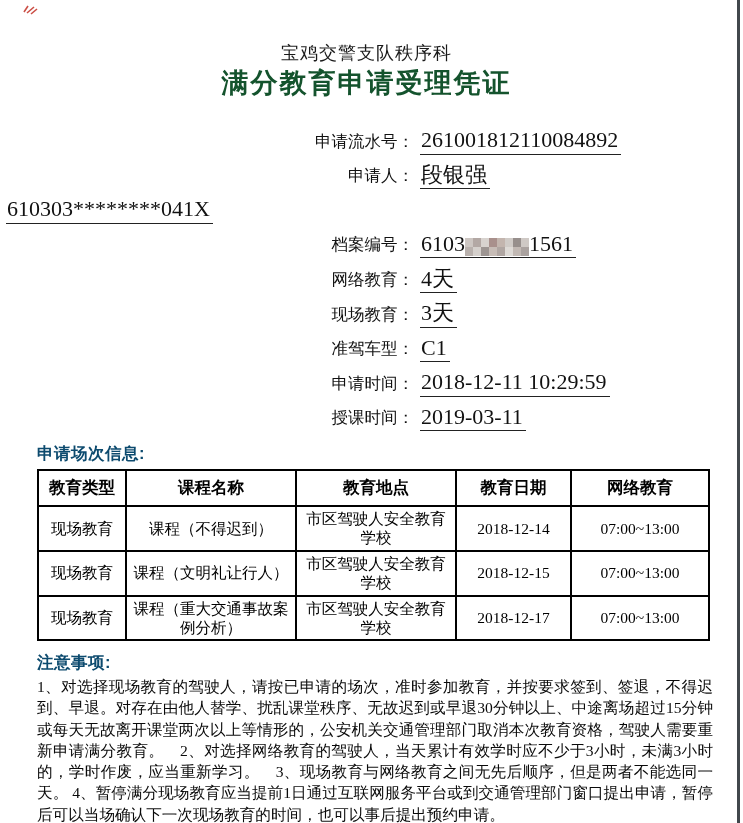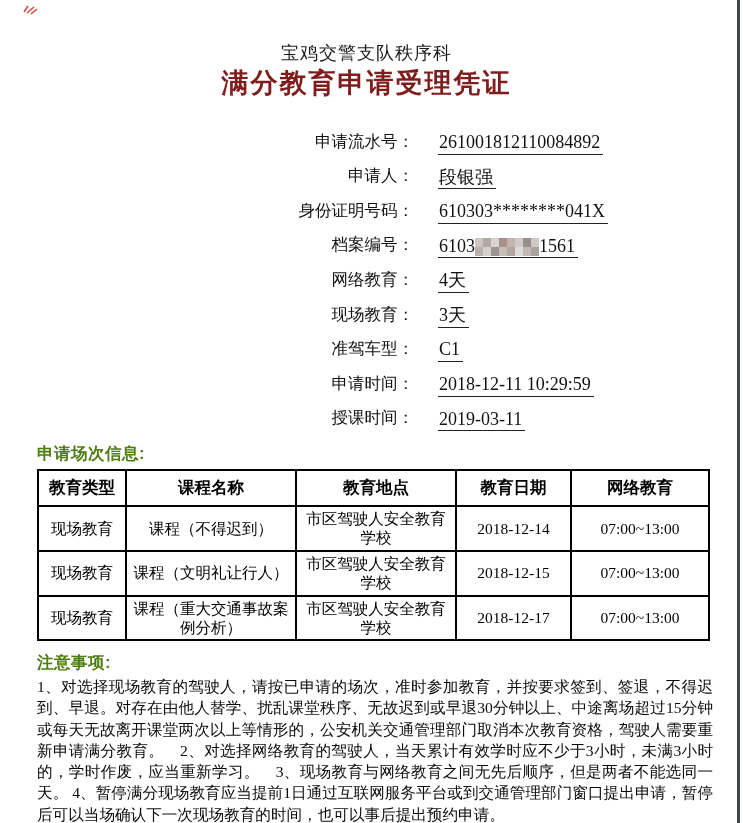--- a/index.html
+++ b/index.html
@@ -13,44 +13,44 @@
     background:#41474c;
   }
   .red-mark { position:absolute; left:22px; top:3px; width:18px; height:14px; }
   .doc-subtitle {
     position:absolute; top:41px; left:0; right:10px; text-align:center;
     font-size:18px; letter-spacing:1px; color:#1a1a1a;
     font-family:"Liberation Serif", serif;
   }
   .doc-title {
     position:absolute; top:65px; left:0; right:10px; text-align:center;
-    font-size:27px; font-weight:bold; letter-spacing:2px; color:#7f1d1d;
+    font-size:27px; font-weight:bold; letter-spacing:2px; color:#14532d;
     font-family:"Liberation Sans", sans-serif;
   }
   .fields { position:absolute; top:120px; left:0; width:743px; }
   .field-row { display:flex; align-items:flex-end; height:34.6px; }
   .field-label {
     width:394px; text-align:right; font-size:16.5px; color:#111;
     font-family:"Liberation Serif", serif; padding-bottom:2px;margin-left:20px;
   }
   .field-value {
-    margin-left:24px; font-size:18px; color:#111; line-height:1.15;
+    margin-left:6px; font-size:22px; color:#111; line-height:1.15;
     border-bottom:1.5px solid #222; padding:0 3px 1px 1px;
     font-family:"Liberation Serif", serif; display:flex; align-items:flex-end;
   }
   .mosaic { position:relative; width:64px; height:18px; display:inline-block; overflow:hidden; }
   .mosaic::before {
     content:""; position:absolute; left:0; top:0; width:8px; height:9px; background:#cdc6c2;
     box-shadow: 8px 0 #b3a8a4, 16px 0 #d8d3cf, 24px 0 #a9908c, 32px 0 #c3b5ae,
                 40px 0 #d0cbc7, 48px 0 #978f8c, 56px 0 #cfc9c5,
                 0 9px #b9b1ad, 8px 9px #d5d0cc, 16px 9px #9d9592, 24px 9px #c7bcb6,
                 32px 9px #b0a6a2, 40px 9px #dedad6, 48px 9px #c2b9b4, 56px 9px #aaa29f;
   }
   .section-heading {
-    position:absolute; left:37px; font-size:16.5px; font-weight:bold; color:#4d7c0f;
+    position:absolute; left:37px; font-size:16.5px; font-weight:bold; color:#0c4a6e;
     font-family:"Liberation Sans", sans-serif; letter-spacing:0.5px;
   }
   .heading-schedule { top:443px; }
   .heading-notes { top:652px; }
   table.schedule {
     position:absolute; top:469px; left:37px; width:671px;
     border-collapse:collapse; table-layout:fixed;
   }
   table.schedule th, table.schedule td { border:2px solid #000; text-align:center; vertical-align:middle; }
   table.schedule th {
@@ -84,21 +84,20 @@
   <div class="fields">
     <div class="field-row">
       <span class="field-label">申请流水号：</span>
       <span class="field-value">261001812110084892</span>
     </div>
     <div class="field-row">
       <span class="field-label">申请人：</span>
       <span class="field-value">段银强</span>
     </div>
     <div class="field-row">
-      <span class="field-label">身份证明号码：</span>
       <span class="field-value">610303********041X</span>
     </div>
     <div class="field-row">
       <span class="field-label">档案编号：</span>
       <span class="field-value">
         <span>6103</span>
         <span class="mosaic"></span>
         <span>1561</span>
       </span>
     </div>

